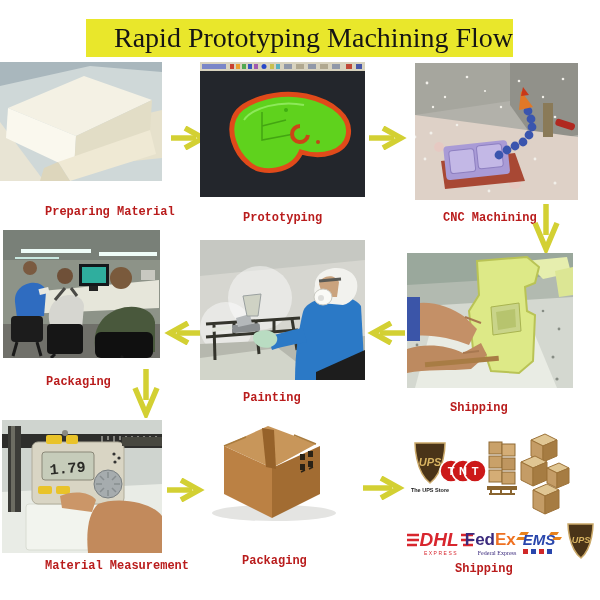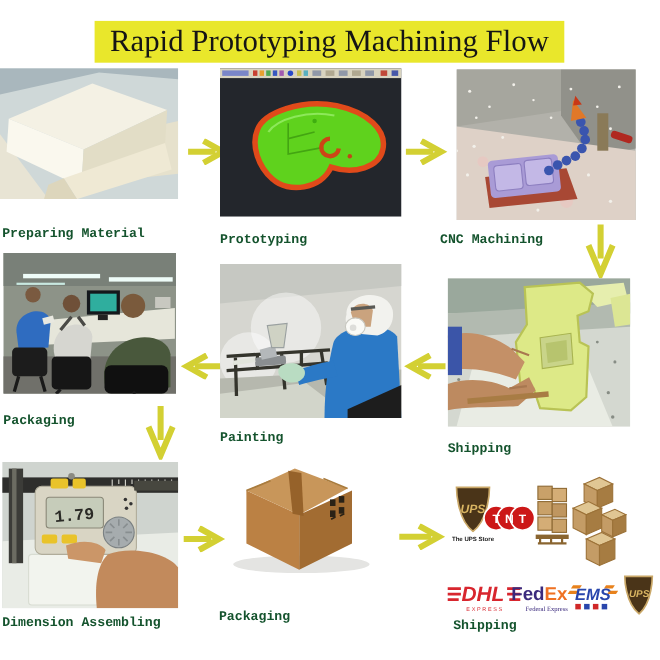--- a/index.html
+++ b/index.html
@@ -1,24 +1,24 @@
 <!DOCTYPE html>
 <html><head>
 <meta charset="utf-8">
 <style>
   html,body{margin:0;padding:0;background:#ffffff;}
   .canvas{position:relative;width:600px;height:600px;background:#ffffff;overflow:hidden;
           font-family:"Liberation Sans",sans-serif;}
   .banner{position:absolute;left:86px;top:19px;width:427px;height:38px;background:#e9e72b;
-          display:flex;align-items:center;justify-content:center;}
+          display:flex;align-items:center;justify-content:flex-end;}
   .banner span{font-family:"Liberation Serif",serif;font-size:28px;color:#151515;white-space:nowrap;}
   .cell{position:absolute;margin:0;padding:0;line-height:0;}
   .cell svg{display:block;}
   .step-label{position:absolute;font-family:"Liberation Mono",monospace;font-weight:700;
-              font-size:12px;color:#14532d;white-space:nowrap;line-height:14px;}
+              font-size:12px;color:#b91c1c;white-space:nowrap;line-height:14px;margin-left:43px;}
   .arrow{position:absolute;line-height:0;}
   .arrow path{stroke:#d3d033;stroke-width:5.5;fill:none;}
 </style>
 </head>
 <body>
 
 <div class="canvas">
 
   <div class="banner">
     <span>Rapid Prototyping Machining Flow</span>
@@ -292,21 +292,21 @@
         <path d="M106,52 V58 M106,70 V76 M94,64 H100 M112,64 H118 M98,56 L102,60 M110,68 L114,72 M114,56 L110,60 M102,68 L98,72"></path>
       </g>
       <circle cx="112" cy="34" r="1.6" fill="#333"></circle>
         <circle cx="117" cy="38" r="1.6" fill="#333"></circle>
         <circle cx="113" cy="42" r="1.6" fill="#333"></circle>
       <path d="M96,84 C116,76 150,82 160,96 L160,133 L86,133 C84,112 86,94 96,84 Z" fill="#c28a5c"></path>
       <path d="M58,76 C72,70 88,72 94,80 L90,92 L60,88 Z" fill="#cb9668"></path>
       <rect x="120" y="17" width="40" height="9" fill="#47473f"></rect>
     </svg>
   </figure>
-  <div class="step-label" style="left:2px;top:559px">Dimension Assembling</div>
+  <div class="step-label" style="left:2px;top:559px">Material Measurement</div>
 
   <div class="arrow" style="left:166px;top:478px">
     <svg width="40" height="24" viewBox="0 0 40 24">
         <path d="M1 12 H26"></path>
         <path d="M15 2 L33 12 L15 22"></path>
       </svg>
   </div>
 
   <figure class="cell" style="left:202px;top:420px">
     <svg width="145" height="102" viewBox="0 0 145 102">

